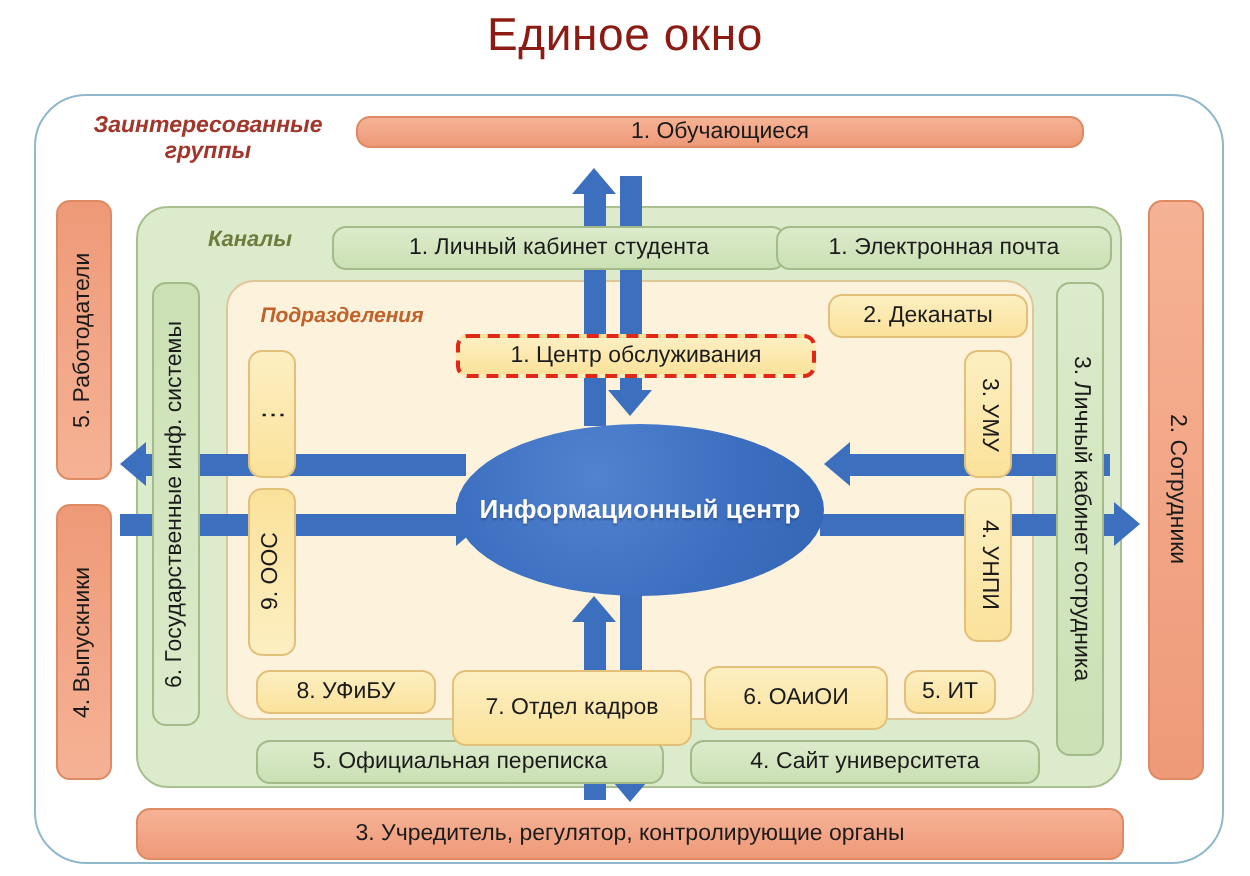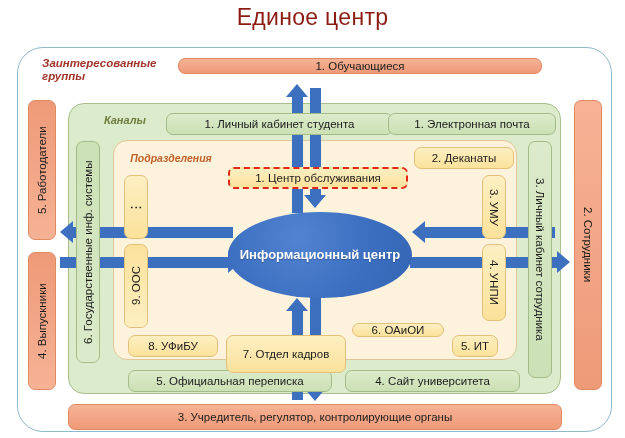--- a/index.html
+++ b/index.html
@@ -16,21 +16,21 @@
                background:#ffffff;}
   #frame-channels{position:absolute;left:68px;top:103px;width:493px;height:291px;
                box-sizing:border-box;border:1.3px solid #A8BF8E;border-radius:16px;
                background:#DCEBCC;}
   #frame-units{position:absolute;left:113px;top:140px;width:404px;height:220px;
                box-sizing:border-box;border:1.3px solid #E0C79A;border-radius:14px;
                background:#FDF3DC;}
 
   
   .frame-cap{position:absolute;font-style:italic;font-weight:bold;line-height:1.15;}
-  #cap-stake{left:42px;top:57px;width:124px;font-size:11.5px;color:#A1362B;}
+  #cap-stake{left:42px;top:57px;width:124px;text-align:center;font-size:11.5px;color:#A1362B;}
   #cap-chan {left:86px;top:114px;width:78px;text-align:center;font-size:11px;color:#6E7D3C;}
   #cap-units{left:122px;top:152px;width:98px;text-align:center;font-size:10.5px;color:#C2622B;}
 
   
   .bx{position:absolute;box-sizing:border-box;display:flex;align-items:center;
       justify-content:center;text-align:center;border-radius:7px;
       font-size:11.5px;color:#1B1B1B;line-height:1.12;}
   .orange{background:linear-gradient(180deg,#F6B295 0%,#EE9A78 100%);
           border:1px solid #E08A63;}
   .green {background:linear-gradient(180deg,#DCEBCB 0%,#CBE0B4 100%);
@@ -58,21 +58,21 @@
   .head-r{border-top:11px solid transparent;border-bottom:11px solid transparent;
           border-left:13px solid #3D6FBF;}
   .head-u{border-left:11px solid transparent;border-right:11px solid transparent;
           border-bottom:13px solid #3D6FBF;}
   .head-d{border-left:11px solid transparent;border-right:11px solid transparent;
           border-top:13px solid #3D6FBF;}
 </style>
 </head>
 <body>
 
-<div id="title">Единое центр</div>
+<div id="title">Единое окно</div>
 
 <div id="frame-outer"></div>
 <div id="frame-channels"></div>
 <div id="frame-units"></div>
 
 <div class="frame-cap" id="cap-stake">Заинтересованные группы</div>
 <div class="frame-cap" id="cap-chan">Каналы</div>
 <div class="frame-cap" id="cap-units">Подразделения</div>
 
 <div class="ar vbar" style="left:292px;top:95px;height:118px;"></div>
@@ -169,21 +169,21 @@
      left:482px;top:244px;width:24px;height:77px;">
   <span>4. УНПИ</span>
 </div>
 
 <div class="bx yellow" style="z-index:5;
      left:452px;top:335px;width:46px;height:22px;">
   <span>5. ИТ</span>
 </div>
 
 <div class="bx yellow" style="z-index:5;
-     left:352px;top:323px;width:92px;height:14px;">
+     left:352px;top:333px;width:92px;height:32px;">
   <span>6. ОАиОИ</span>
 </div>
 
 <div class="bx yellow" style="z-index:5;
      left:226px;top:335px;width:120px;height:38px;">
   <span>7. Отдел кадров</span>
 </div>
 
 <div class="bx yellow" style="z-index:5;
      left:128px;top:335px;width:90px;height:22px;">

